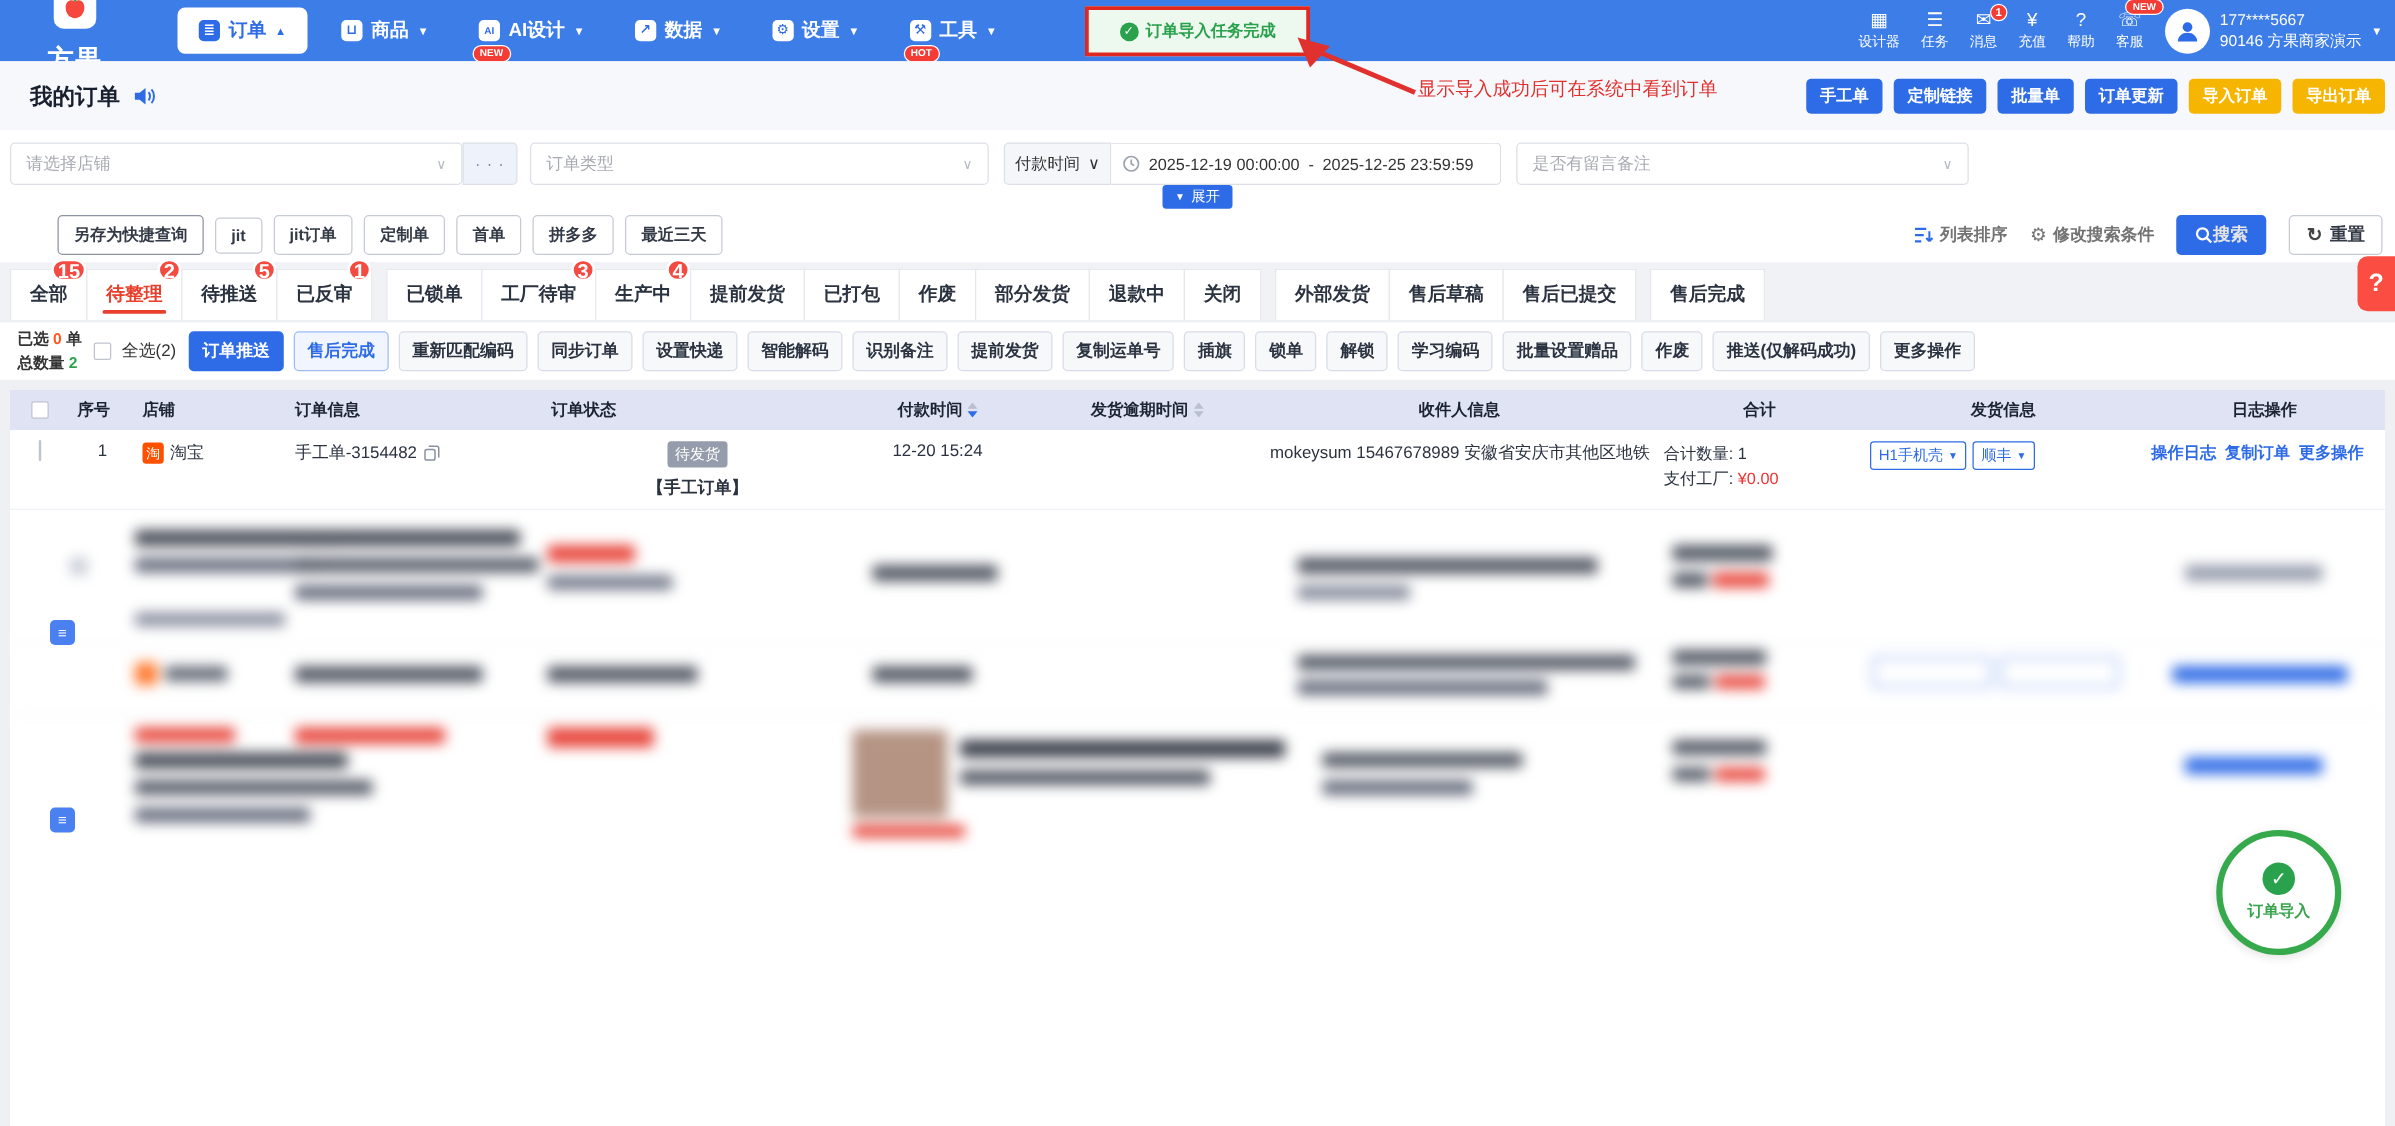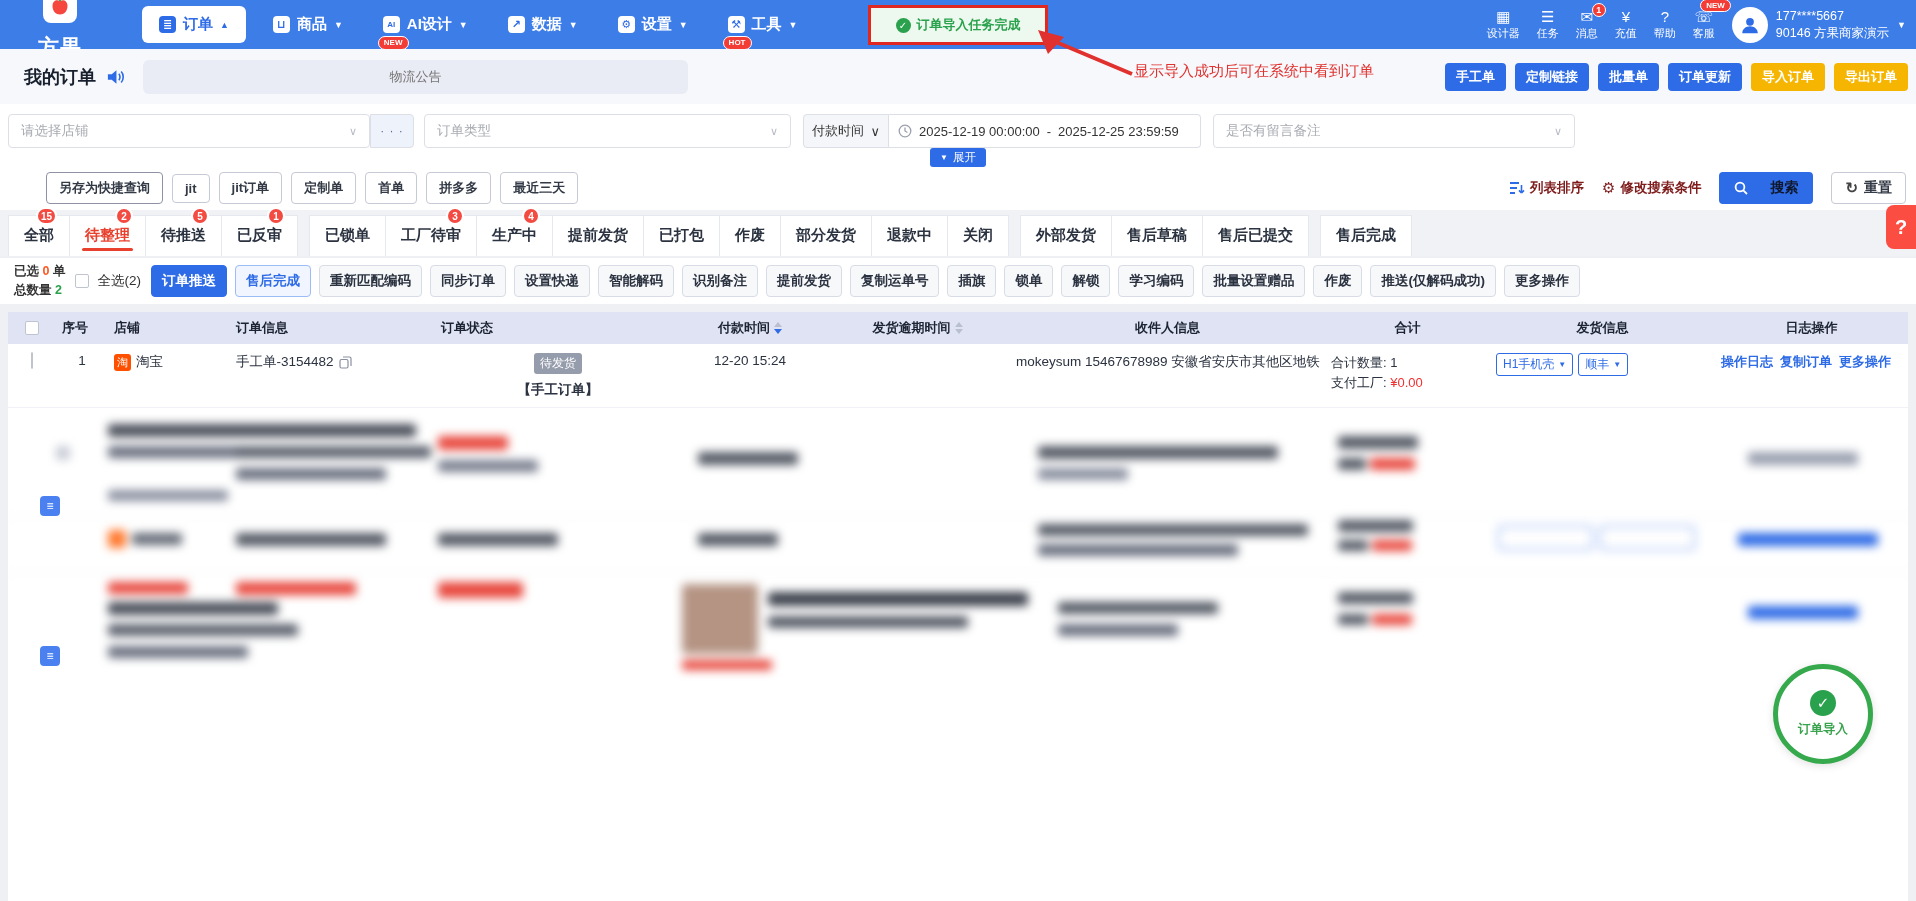--- a/index.html
+++ b/index.html
@@ -60,33 +60,33 @@
 
   
   .exprow { background:#fff; height:20px; display:flex; justify-content:center; flex:0 0 auto; }
   .expand { background:#2e6be6; color:#fff; font-size:11.5px; border-radius:3px; padding:2px 10px; display:flex; align-items:center; gap:5px; cursor:pointer; height:19px; }
 
   
   .qrow { background:#fff; display:flex; align-items:center; gap:9px; padding:7px 10px 9px 10px; height:42px; flex:0 0 auto; }
   .qbtn { background:#fff; border:1px solid #c6cad4; border-radius:4px; padding:6px 12px; font-size:13px; font-weight:600; color:#333a46; cursor:pointer; }
   .qbtn.save { border-color:#8d93a2;margin-left:36px; }
   .qright { margin-left:auto; display:flex; align-items:center; gap:18px; }
-  .lctl { color:#7f1d1d; font-size:13.5px; font-weight:bold; display:flex; align-items:center; gap:5px; cursor:pointer; }
-  .sbtn { background:#2e6be6; color:#0f172a; border:none; border-radius:4px; padding:7px 15px; font-size:14px; font-weight:bold; display:flex; align-items:center; gap:22px; cursor:pointer; }
+  .lctl { color:#737373; font-size:13.5px; font-weight:bold; display:flex; align-items:center; gap:5px; cursor:pointer; }
+  .sbtn { background:#2e6be6; color:#e5e5e5; border:none; border-radius:4px; padding:7px 15px; font-size:14px; font-weight:bold; display:flex; align-items:center; gap:0; cursor:pointer; }
   .rbtn { background:#fff; color:#333a46; border:1px solid #c6cad4; border-radius:4px; padding:6px 13px; font-size:14px; font-weight:bold; display:flex; align-items:center; gap:6px; cursor:pointer; }
   .rbtn .rc { color:#444; font-size:15px; }
 
   
   .tabs { background:#f1f2f6; display:flex; align-items:flex-end; padding:0 8px; height:46px; flex:0 0 auto; }
   .tab { position:relative; background:#fff; border:1px solid #e6e8ef; border-bottom:none; margin-left:-1px; padding:10px 15px 11px; font-size:15px; font-weight:bold; color:#2b3240; cursor:pointer; white-space:nowrap; }
   .tab.first { margin-left:0; }
   .tgap { width:11px; }
   .tab.active { color:#e8402d; }
   .tab.active::after { content:""; position:absolute; left:12px; right:12px; bottom:5px; height:3px; background:#e8402d; border-radius:2px; }
-  .tbadge { position:absolute; top:-9px; right:12px; background:#f34b42; color:#fff; font-size:10px; font-weight:bold; min-width:18px; height:18px; border-radius:9px; display:grid; place-items:center; border:2px solid #fff; padding:0 3px; }
+  .tbadge { position:absolute; top:-9px; right:0; background:#f34b42; color:#fff; font-size:16px; font-weight:bold; min-width:18px; height:18px; border-radius:9px; display:grid; place-items:center; border:2px solid #fff; padding:0 3px; }
 
   
   .help-tab { position:absolute; right:0; top:205px; width:30px; height:44px; background:#fb4d42; border-radius:8px 0 0 8px; color:#fff; font-size:20px; font-weight:bold; display:grid; place-items:center; cursor:pointer; z-index:40; }
 
   
   .abar { background:#fff; margin-top:2px; display:flex; align-items:center; gap:8px; padding:8px 14px; height:46px; flex:0 0 auto; }
   .selinfo { font-size:12.5px; font-weight:600; color:#333; line-height:1.5; margin-right:2px; white-space:nowrap; }
   .num-o { color:#ff5722; } .num-g { color:#2aa14c; }
   .ckb { width:14px; height:14px; border:1px solid #c0c4cf; border-radius:2px; background:#fff; cursor:pointer; flex:0 0 auto; }
   .alabel { font-size:13.5px; color:#333; margin-right:2px; white-space:nowrap; }
@@ -232,21 +232,20 @@
 
 <div class="announce">
   <span class="ptitle">我的订单</span>
   <span class="speaker">
     <svg width="19" height="18" viewBox="0 0 20 18">
         <path fill="#2e6be6" d="M2 6h4l5-4v14l-5-4H2z"></path>
         <path d="M13.5 5.5c1.6 1.8 1.6 5.2 0 7" stroke="#2e6be6" stroke-width="1.7" fill="none"></path>
         <path d="M16 3.2c2.8 3 2.8 8.6 0 11.6" stroke="#2e6be6" stroke-width="1.7" fill="none"></path>
       </svg>
   </span>
-  <input class="ann-input" placeholder="物流公告" style="">
   <div class="ann-btns">
     <button class="btn-s btn-blue">手工单</button>
     <button class="btn-s btn-blue">定制链接</button>
     <button class="btn-s btn-blue">批量单</button>
     <button class="btn-s btn-blue">订单更新</button>
     <button class="btn-s btn-yellow">导入订单</button>
     <button class="btn-s btn-yellow">导出订单</button>
   </div>
 </div>
 

